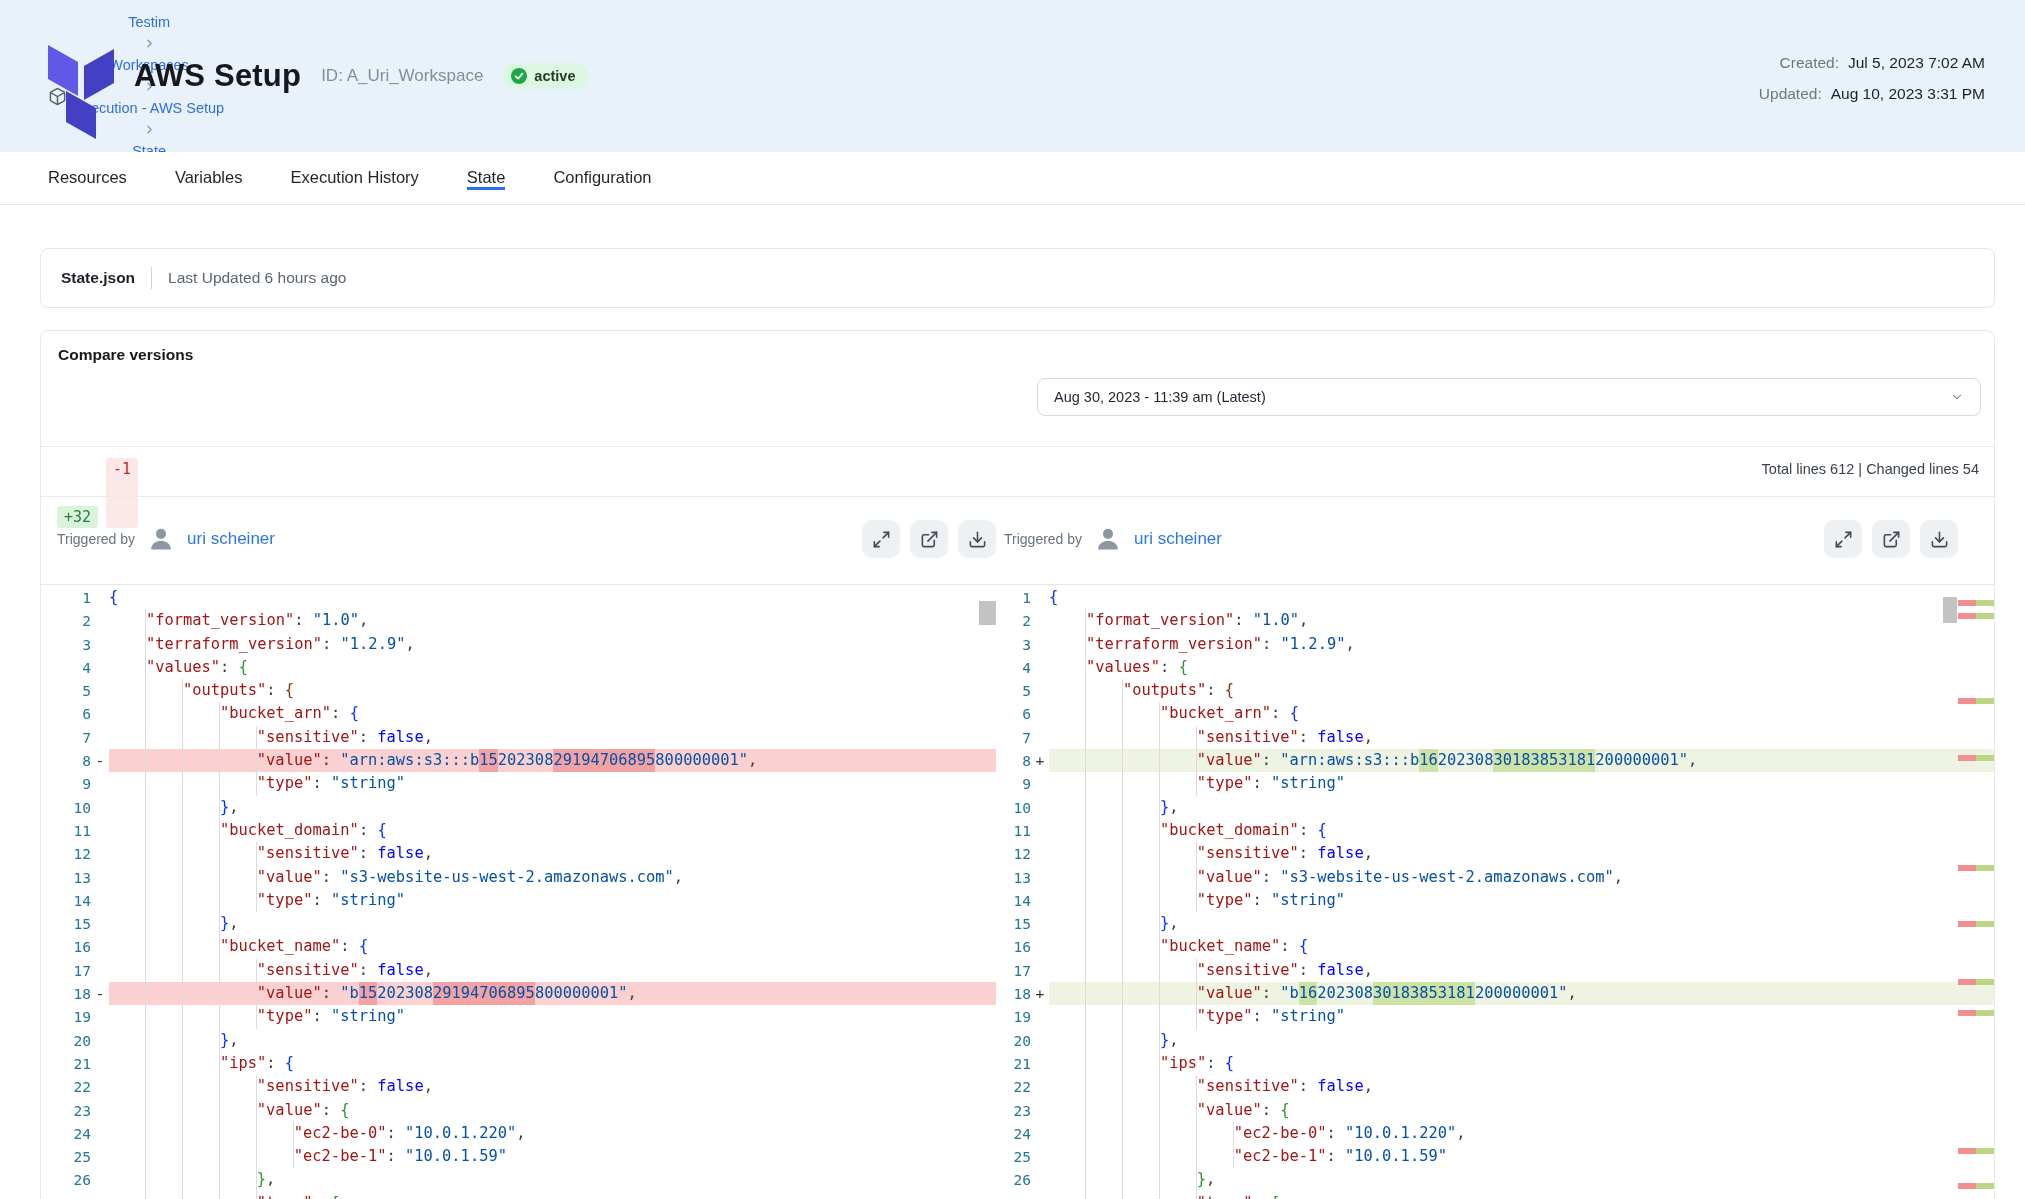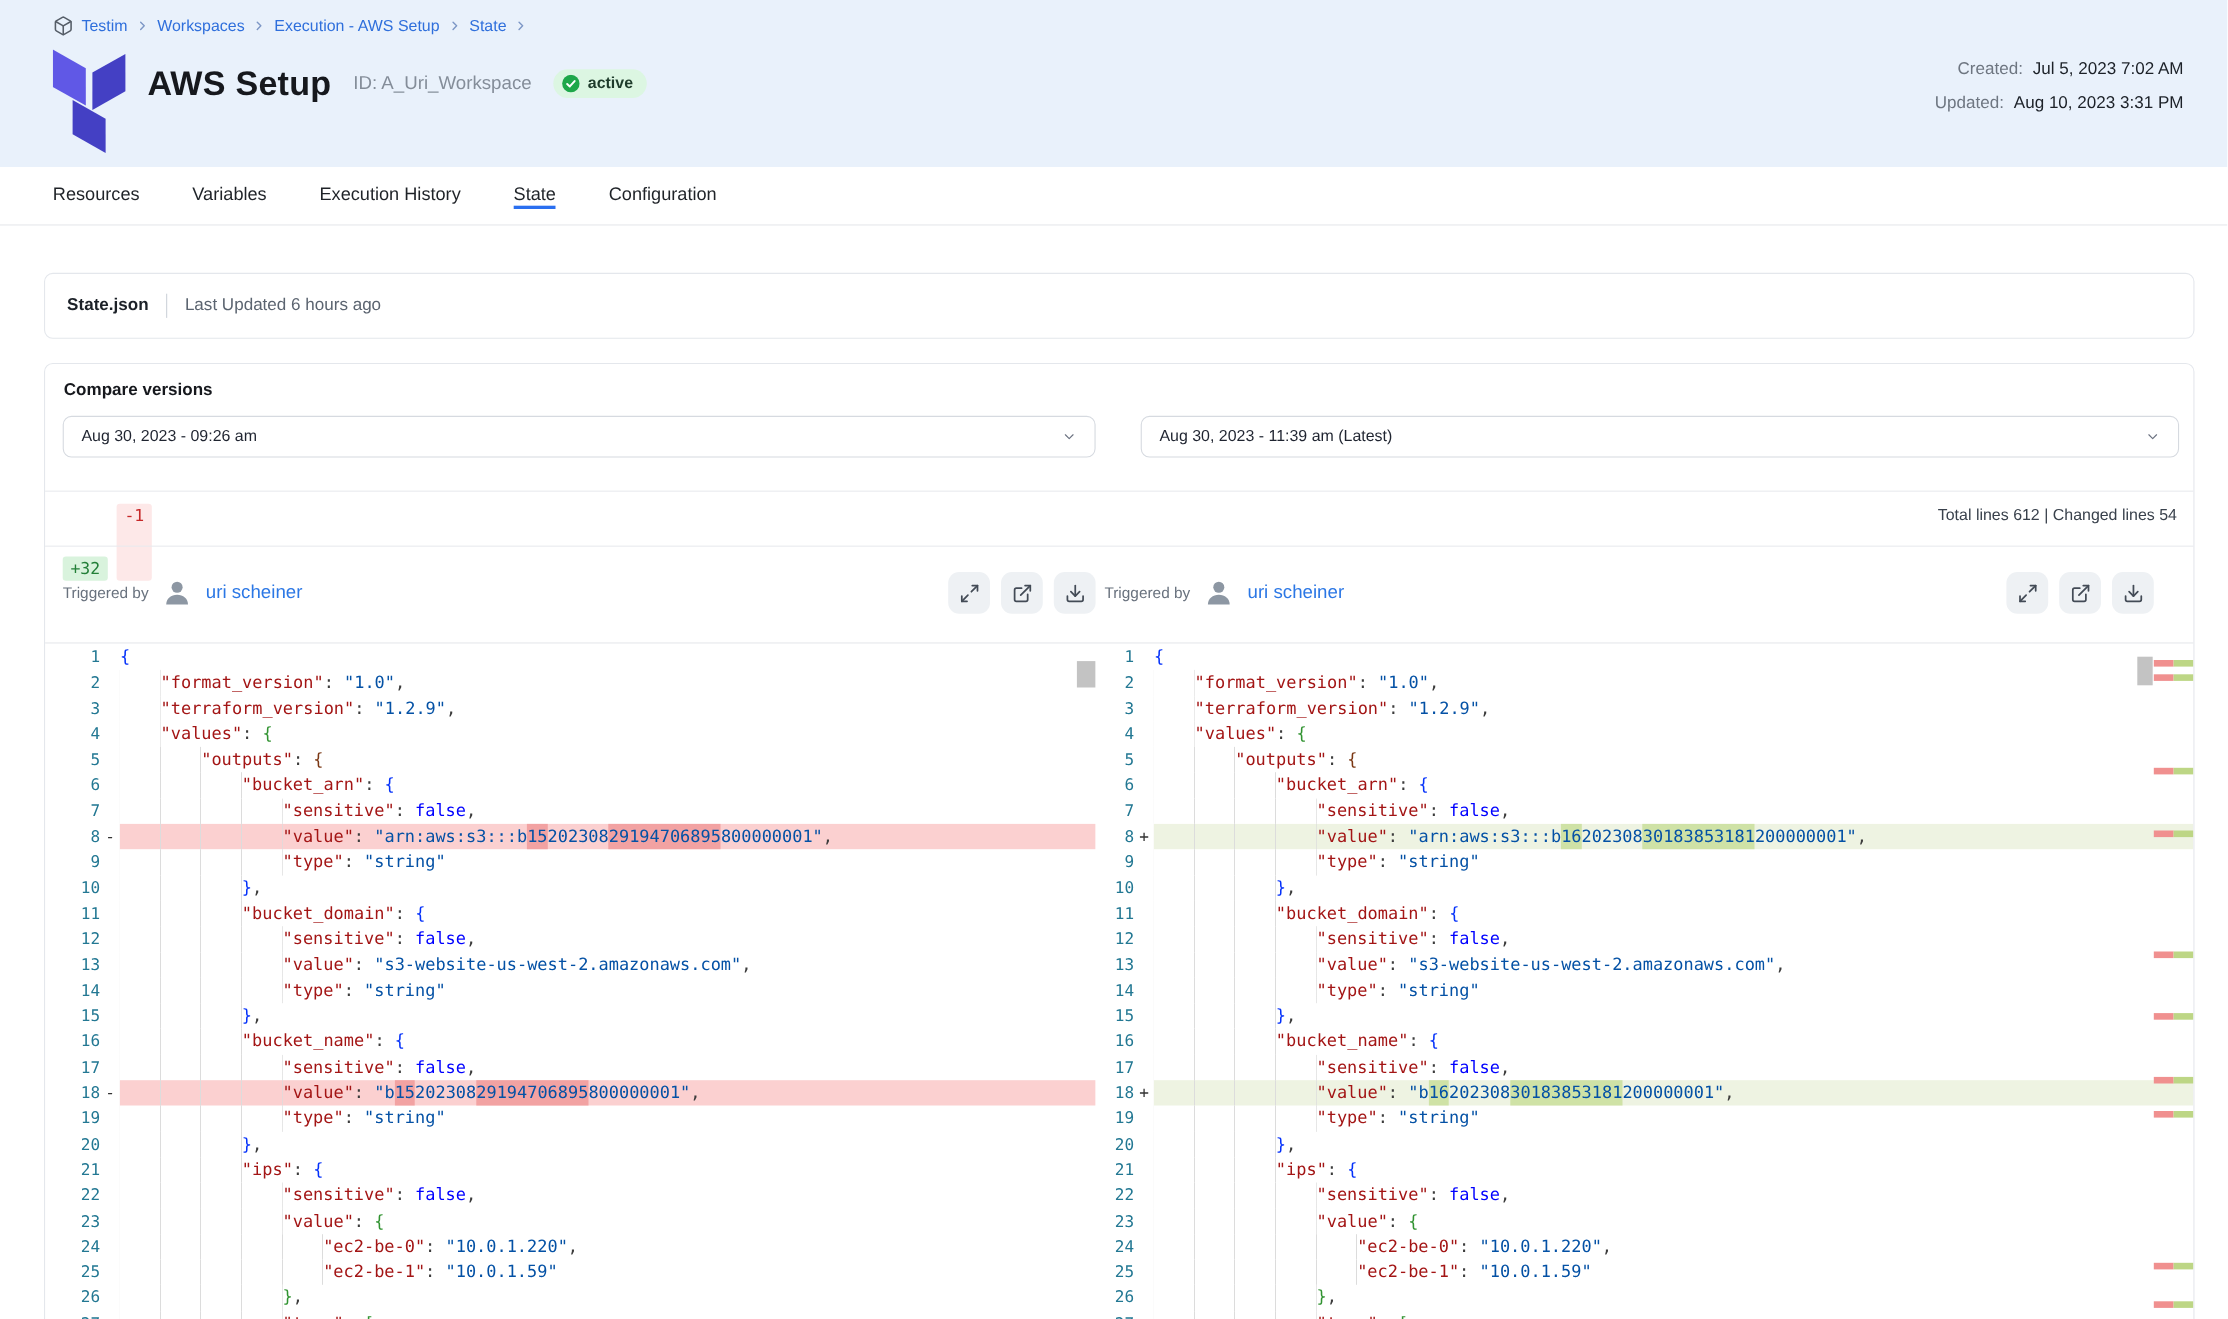--- a/index.html
+++ b/index.html
@@ -105,21 +105,21 @@
 
   <div class="header">
     <div class="breadcrumb">
       <span class="crumb-sep">
         <svg width="19" height="19" viewBox="0 0 24 24" fill="none" stroke="#565e68" stroke-width="1.8" stroke-linejoin="round" stroke-linecap="round">
           <path d="M21 16V8a2 2 0 0 0-1-1.73l-7-4a2 2 0 0 0-2 0l-7 4A2 2 0 0 0 3 8v8a2 2 0 0 0 1 1.73l7 4a2 2 0 0 0 2 0l7-4A2 2 0 0 0 21 16z"></path>
           <polyline points="3.27 6.96 12 12.01 20.73 6.96"></polyline>
             <line x1="12" y1="22.08" x2="12" y2="12"></line>
         </svg>
       </span>
-      <span id="breadcrumb-items" style="display:flex;align-items:center;gap:7px;">
+      <span id="breadcrumb-items" style="display:flex;align-items:center;gap:7px;flex-direction:column;">
           <span class="crumb">Testim</span>
           <span class="crumb-sep">
             <svg width="13" height="13" viewBox="0 0 24 24" fill="none" stroke="#7d97c6" stroke-width="2.4" stroke-linecap="round" stroke-linejoin="round">
               <polyline points="9 18 15 12 9 6"></polyline>
             </svg>
           </span>
           <span class="crumb">Workspaces</span>
           <span class="crumb-sep">
             <svg width="13" height="13" viewBox="0 0 24 24" fill="none" stroke="#7d97c6" stroke-width="2.4" stroke-linecap="round" stroke-linejoin="round">
               <polyline points="9 18 15 12 9 6"></polyline>
@@ -180,28 +180,20 @@
 
   <div class="filecard">
     <span class="filename">State.json</span>
     <span class="vdiv"></span>
     <span class="file-updated">Last Updated 6 hours ago</span>
   </div>
 
   <div class="maincard">
     <div class="cmp-heading">Compare versions</div>
 
-    <div class="dropdown dd-left">
-      <span>Aug 30, 2023 - 09:26 am</span>
-      <span class="dd-chevron">
-        <svg width="14" height="14" viewBox="0 0 24 24" fill="none" stroke="#6b7280" stroke-width="1.8" stroke-linecap="round" stroke-linejoin="round">
-            <polyline points="6 9 12 15 18 9"></polyline>
-          </svg>
-      </span>
-    </div>
     <div class="dropdown dd-right">
       <span>Aug 30, 2023 - 11:39 am (Latest)</span>
       <span class="dd-chevron">
         <svg width="14" height="14" viewBox="0 0 24 24" fill="none" stroke="#6b7280" stroke-width="1.8" stroke-linecap="round" stroke-linejoin="round">
             <polyline points="6 9 12 15 18 9"></polyline>
           </svg>
       </span>
     </div>
 
     <div class="hdiv d1"></div>

